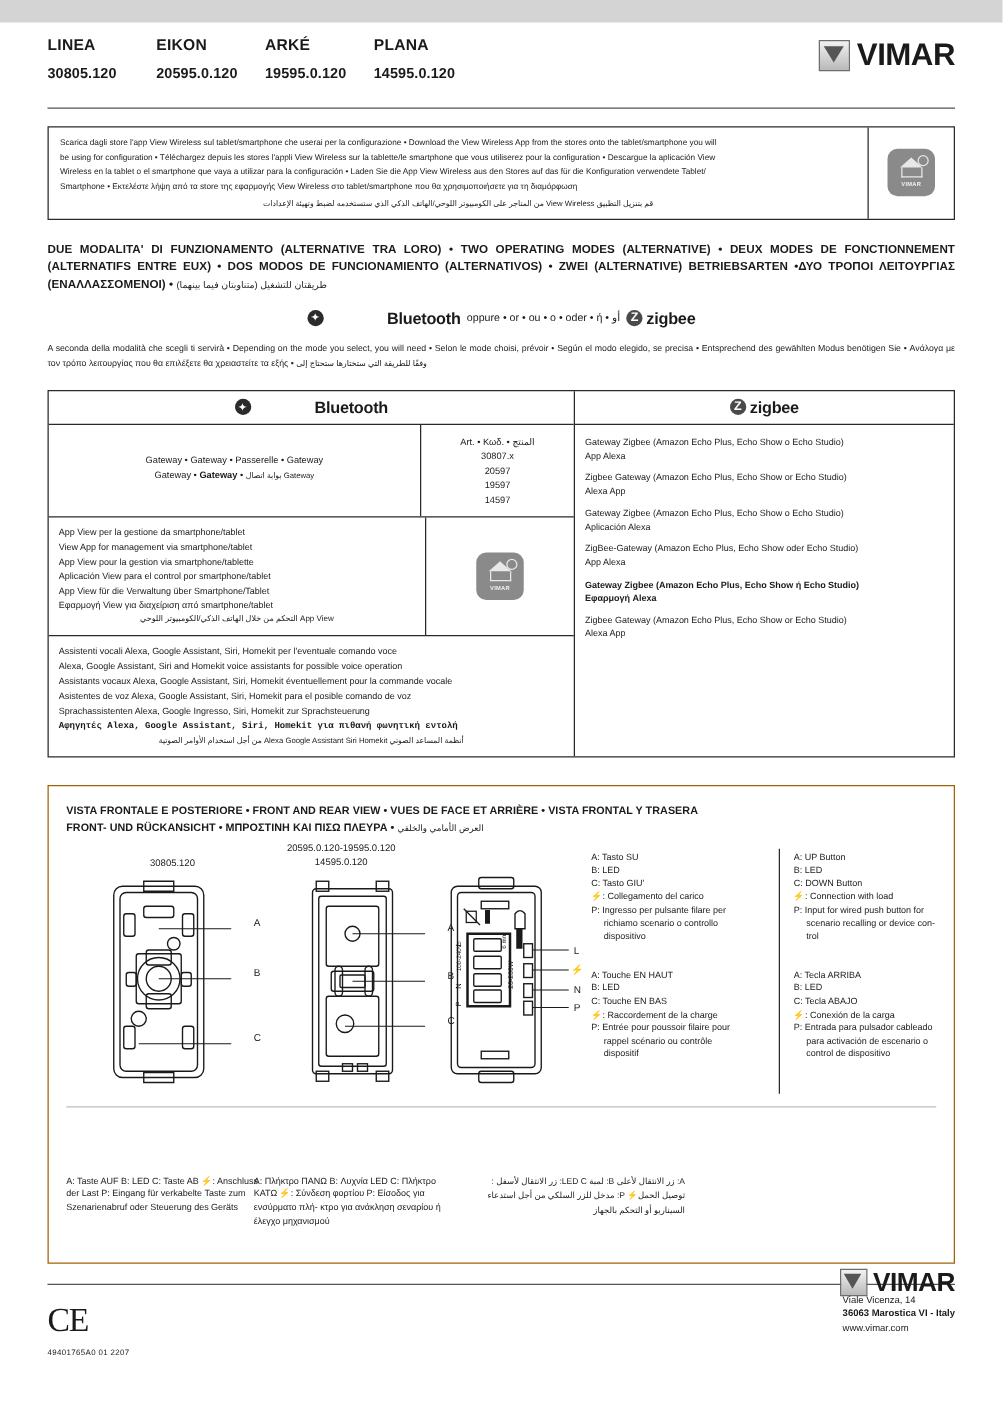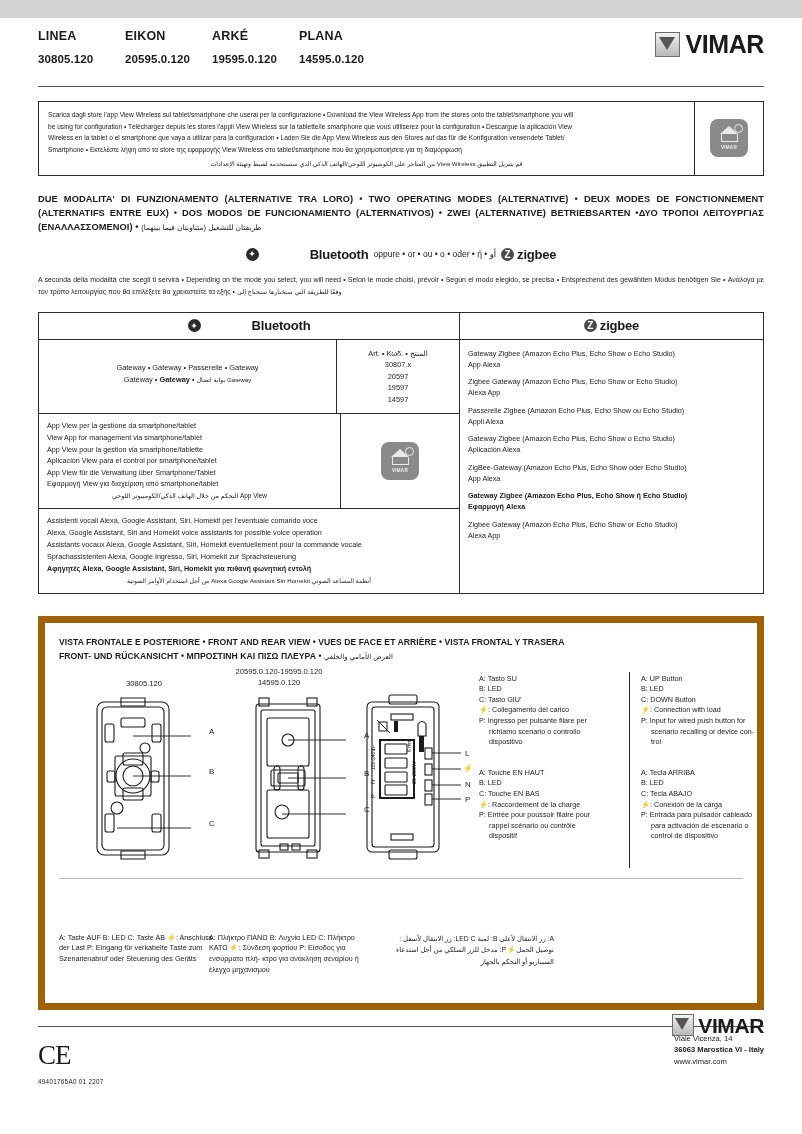--- a/index.html
+++ b/index.html
@@ -248,31 +248,31 @@
   .appview-ar { text-align: center; direction: rtl; font-size: 6.4px; }
   .icon-cell-tbl {
     display: flex; align-items: center; justify-content: center;
     padding: 8px 0;
   }
   .assist-rows {
     line-height: 12px;
     font-size: 7.2px;
     padding: 6px 8px;
   }
-  .assist-rows .gr { font-weight: bold; }
+  .assist-rows .gr { font-weight: bold; font-family: Liberation Mono, monospace; }
   .assist-ar { text-align: center; direction: rtl; font-size: 6.2px; }
   .zb-body { padding: 8px 8px; font-size: 7.2px; }
   .zb-item { margin-bottom: 6.5px; line-height: 11px; }
   .zb-item:last-child { margin-bottom: 0; }
   .zb-item.bold { font-weight: bold; }
 
   
   .views-box {
     margin: 22px 38px 0 38px;
-    border: 7px solid #a16207;
+    border: 1px solid #a16207;
     padding: 12px 14px 10px 14px;
   }
   .views-title {
     font-size: 8.6px;
     font-weight: bold;
     line-height: 14px;
     letter-spacing: 0.05px;
   }
   .views-title .ar { font-weight: normal; font-size: 7px; }
 
@@ -475,20 +475,21 @@
             <div class="house-body"></div>
             <div class="mini-vimar">VIMAR</div>
           </div>
         </div>
       </div>
 
       <div class="assist-rows">
         <div>Assistenti vocali Alexa, Google Assistant, Siri, Homekit per l'eventuale comando voce</div>
         <div>Alexa, Google Assistant, Siri and Homekit voice assistants for possible voice operation</div>
         <div>Assistants vocaux Alexa, Google Assistant, Siri, Homekit éventuellement pour la commande vocale</div>
+        <div>Asistentes de voz Alexa, Google Assistant, Siri, Homekit para el posible comando de voz</div>
         <div>Sprachassistenten Alexa, Google Ingresso, Siri, Homekit zur Sprachsteuerung</div>
         <div class="gr">Aφηγητές Alexa, Google Assistant, Siri, Homekit για πιθανή φωνητική εντολή</div>
         <div class="assist-ar">أنظمة المساعد الصوتي Alexa Google Assistant Siri Homekit من أجل استخدام الأوامر الصوتية</div>
       </div>
     </div>
 
     <div class="col-zb">
       <div class="th">
         <span class="zb-logo">
           <span class="zb-badge">Z</span>
@@ -496,24 +497,20 @@
         </span>
       </div>
       <div class="zb-body">
         <div class="zb-item">
           <div>Gateway Zigbee (Amazon Echo Plus, Echo Show o Echo Studio)</div>
           <div>App Alexa</div>
         </div>
         <div class="zb-item">
           <div>Zigbee Gateway (Amazon Echo Plus, Echo Show or Echo Studio)</div>
           <div>Alexa App</div>
-        </div>
-        <div class="zb-item">
-          <div>Passerelle Zigbee  (Amazon Echo Plus, Echo Show ou Echo Studio)</div>
-          <div>Appli Alexa</div>
         </div>
         <div class="zb-item">
           <div>Gateway Zigbee (Amazon Echo Plus, Echo Show o Echo Studio)</div>
           <div>Aplicación Alexa</div>
         </div>
         <div class="zb-item">
           <div>ZigBee-Gateway (Amazon Echo Plus, Echo Show oder Echo Studio)</div>
           <div>App Alexa</div>
         </div>
         <div class="zb-item bold">

